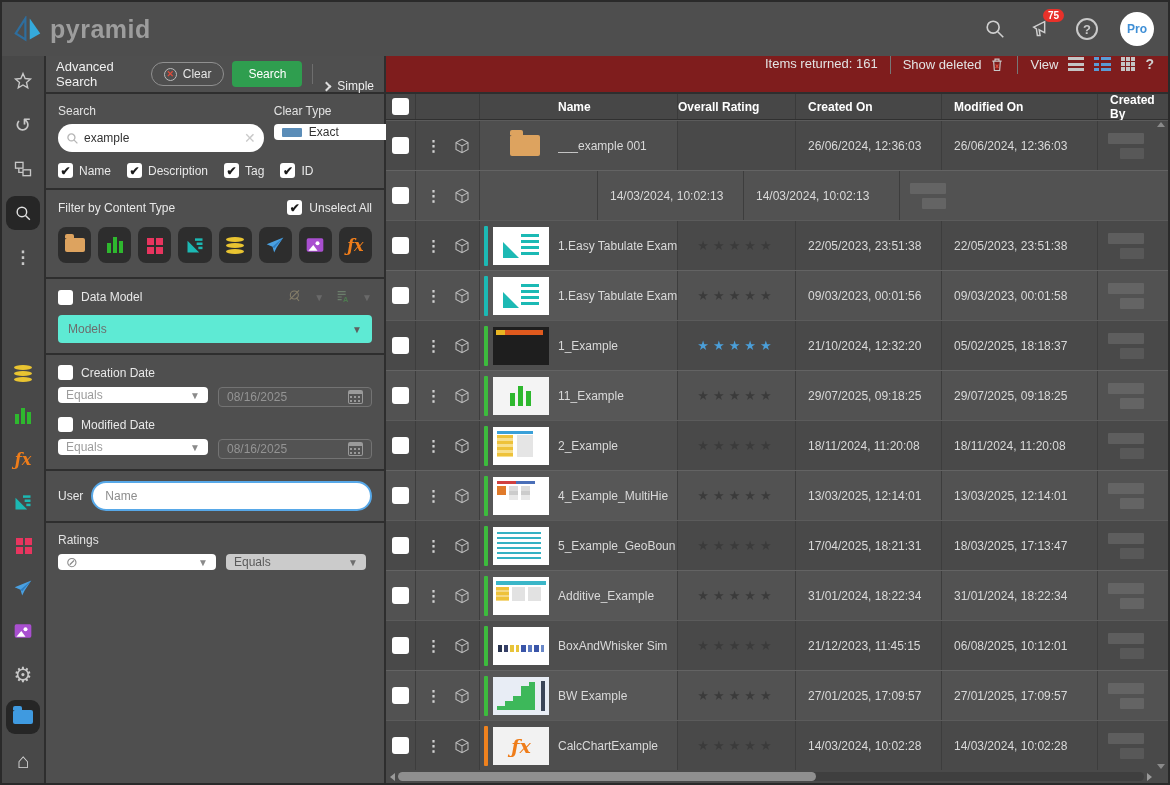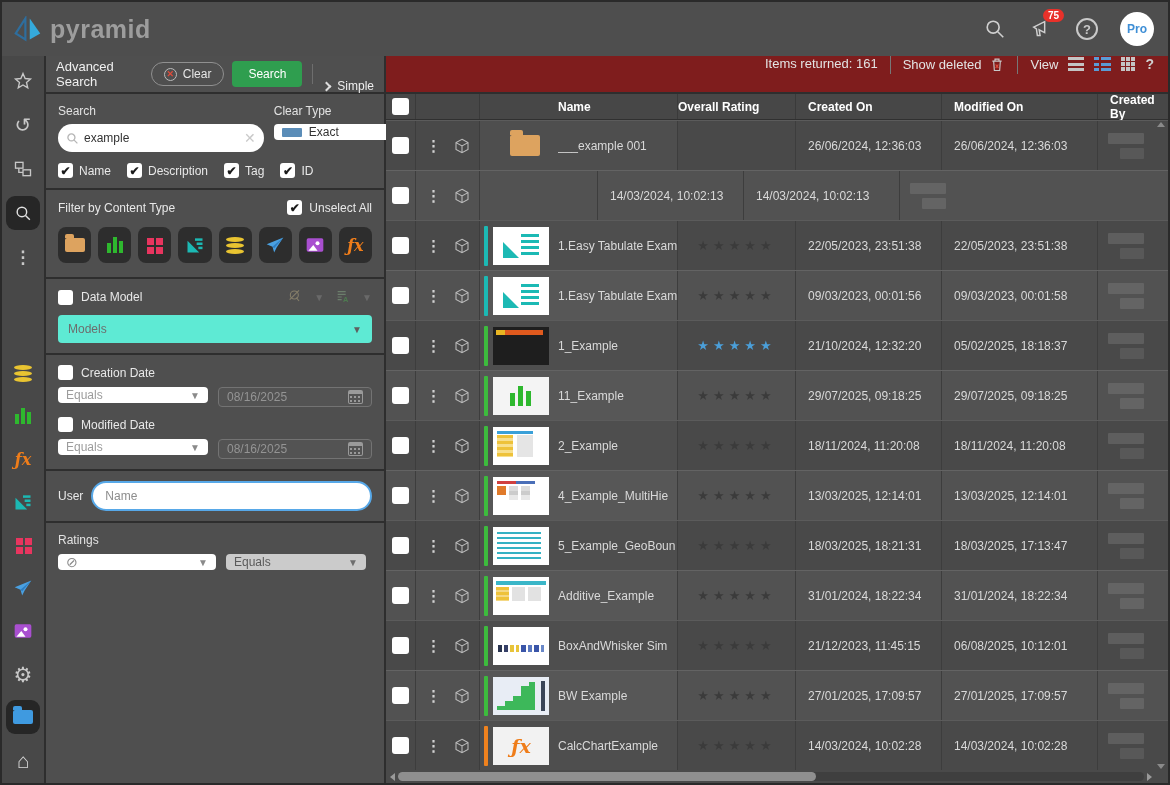--- a/index.html
+++ b/index.html
@@ -759,21 +759,21 @@
     <div class="w-name">
       <span class="thumb-wrap">
                   <span class="accent" style="background:#3dbb3d"></span>
                   <span class="thumb thumb-geo-lines"></span>
                 </span>
       <span class="rname">5_Example_GeoBoun</span>
     </div>
     <div class="w-rating">
                 <span class="stars"><span class="star">★</span><span class="star">★</span><span class="star">★</span><span class="star">★</span><span class="star">★</span></span>
               </div>
-    <div class="w-created c-created">18/03/2025, 18:21:31</div>
+    <div class="w-created c-created">17/04/2025, 18:21:31</div>
     <div class="w-modified c-modified">18/03/2025, 17:13:47</div>
     <div class="w-by">
       <span class="redact-wrap">
         <span class="redact r1"></span>
                   <span class="redact r2"></span>
       </span>
     </div>
   </div>
 
   <div class="trow even">

